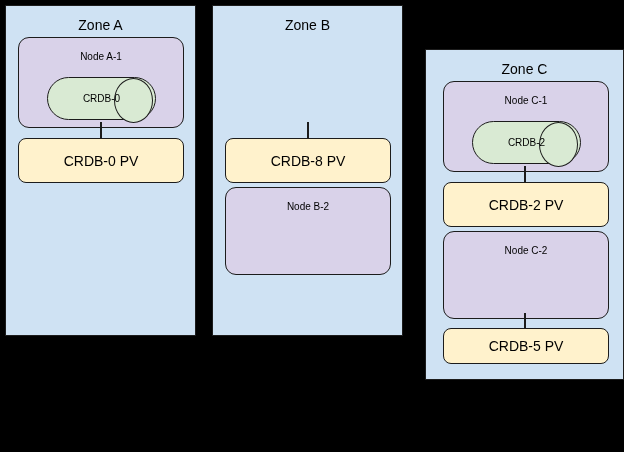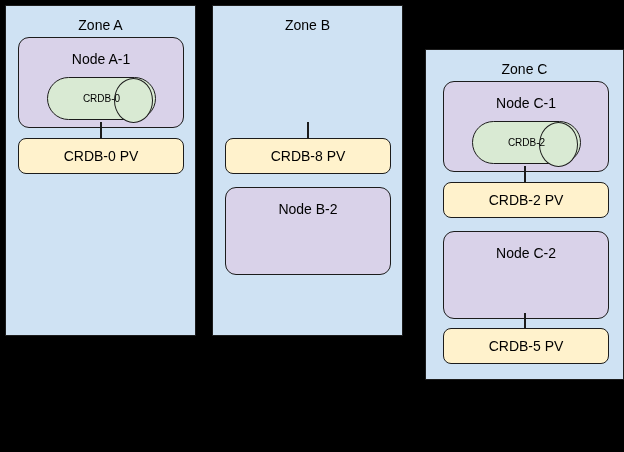--- a/index.html
+++ b/index.html
@@ -46,21 +46,21 @@
   }
   .node-1 { left: 12px; top: 31px;  width: 166px; height: 91px; }
   .node-2 { left: 12px; top: 181px; width: 166px; height: 88px; }
   #zone-c .node-1, #zone-c .node-2 { left: 17px; }
   .node-title {
     position: absolute;
     top: 13px;
     left: 0;
     width: 100%;
     text-align: center;
-    font-size: 14px;
+    font-size: 10px;
   }
   .cylinder {
     position: absolute;
     left: 28px;
     top: 39px;
     width: 109px;
     height: 43px;
   }
   .node-2 .cylinder { top: 36px; }
   .cyl-body {
@@ -103,21 +103,21 @@
     position: absolute;
     background: #fff2cc;
     border: 1px solid #1c1c1c;
     border-radius: 8px;
     box-sizing: border-box;
     display: flex;
     align-items: center;
     justify-content: center;
     font-size: 14px;
   }
-  .pv-1 { left: 12px; top: 132px; width: 166px; height: 36px; justify-content: center; }
+  .pv-1 { left: 12px; top: 132px; width: 166px; height: 45px; justify-content: center; }
   .pv-2 { left: 12px; top: 278px; width: 166px; height: 36px; align-items: center; }
   #zone-c .pv-1, #zone-c .pv-2 { left: 17px; }
 </style>
 </head>
 <body>
 
 <div class="canvas">
 
   <div class="zone" id="zone-a">
     <div class="zone-title">Zone A</div>

